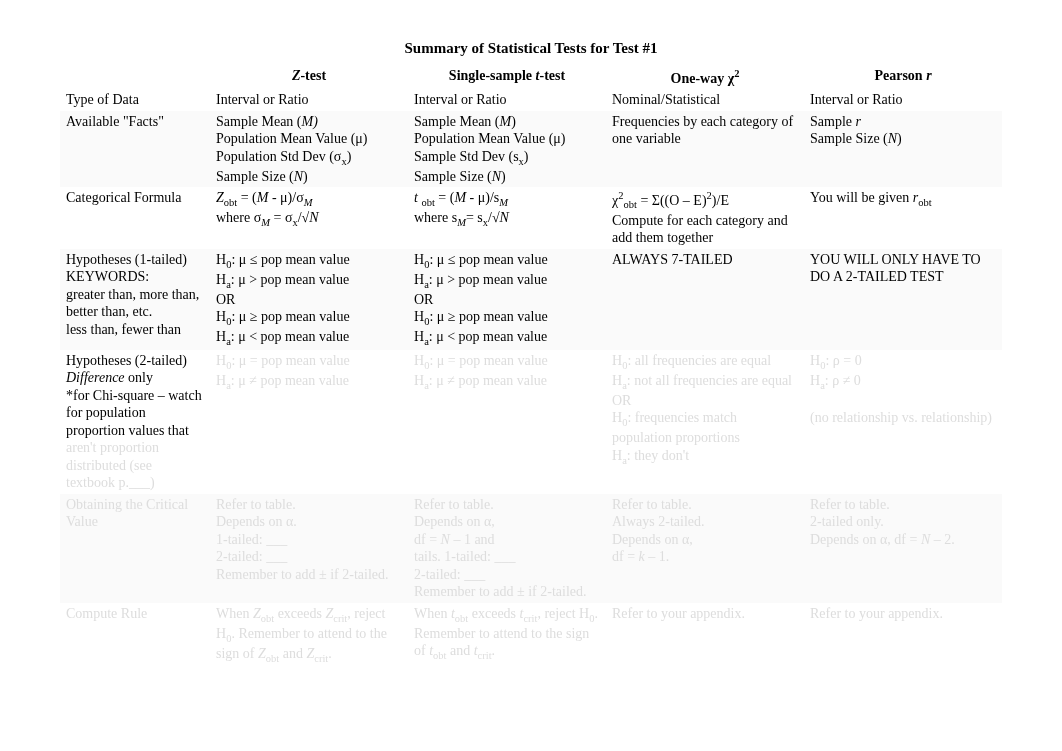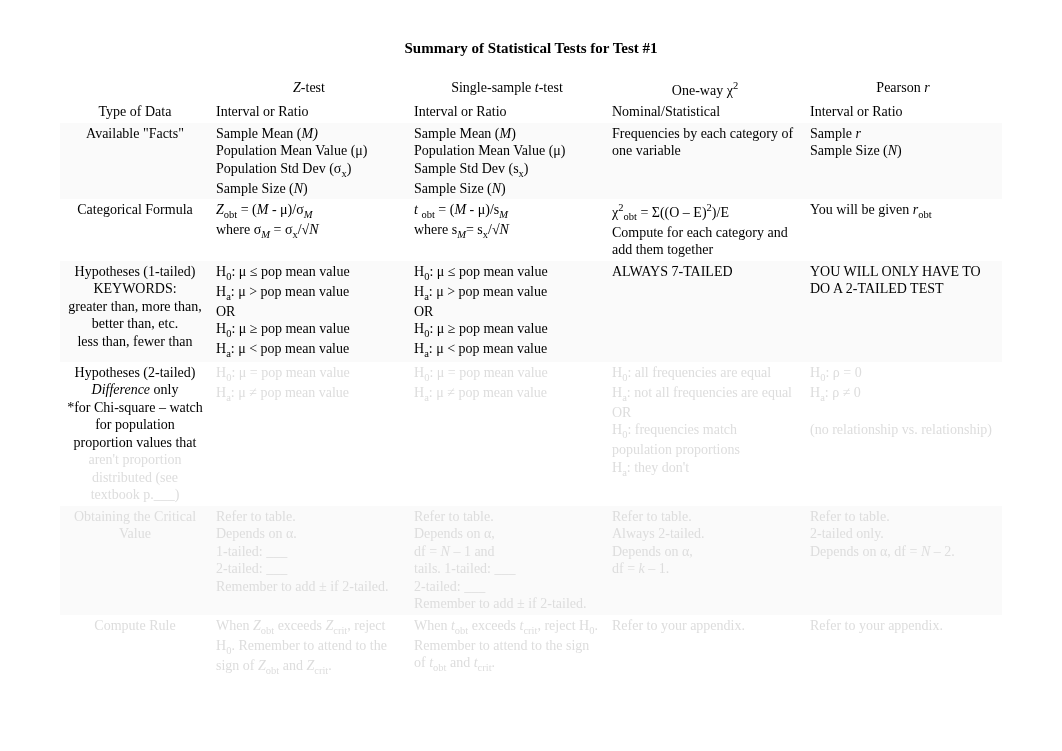--- a/index.html
+++ b/index.html
@@ -9,42 +9,41 @@
     font-size: 14px;
     color: #000;
     background: #fff;
     width: 1062px;
     box-sizing: border-box;
   }
   .title {
     text-align: center;
     font-weight: bold;
     font-size: 15px;
-    margin-bottom: 20px;
+    margin-bottom: 8px;
   }
   table {
     border-collapse: collapse;
     width: 100%;
     table-layout: fixed;
   }
   td, th {
     vertical-align: top;
     padding: 2px 6px;
     font-size: 14px;
     line-height: 1.25;
   }
   col.rowhead { width: 150px; }
   col.c { width: auto; }
   thead th {
     text-align: center;
-    font-weight: normal;
+    font-weight: bold;
   }
   tbody td.rowhead {
     font-weight: normal;
-    text-align: center;
   }
   tbody tr { }
   tbody tr:nth-child(even) td { background: #fafafa; }
   tbody tr:nth-child(odd) td { background: #fff; }
   .italic { font-style: italic; }
   .sub { font-size: 0.75em; vertical-align: sub; }
   .sup { font-size: 0.75em; vertical-align: super; }
   .faded { color: #ddd; }
   .faded .sub, .faded .sup { color: #ddd; }
   

